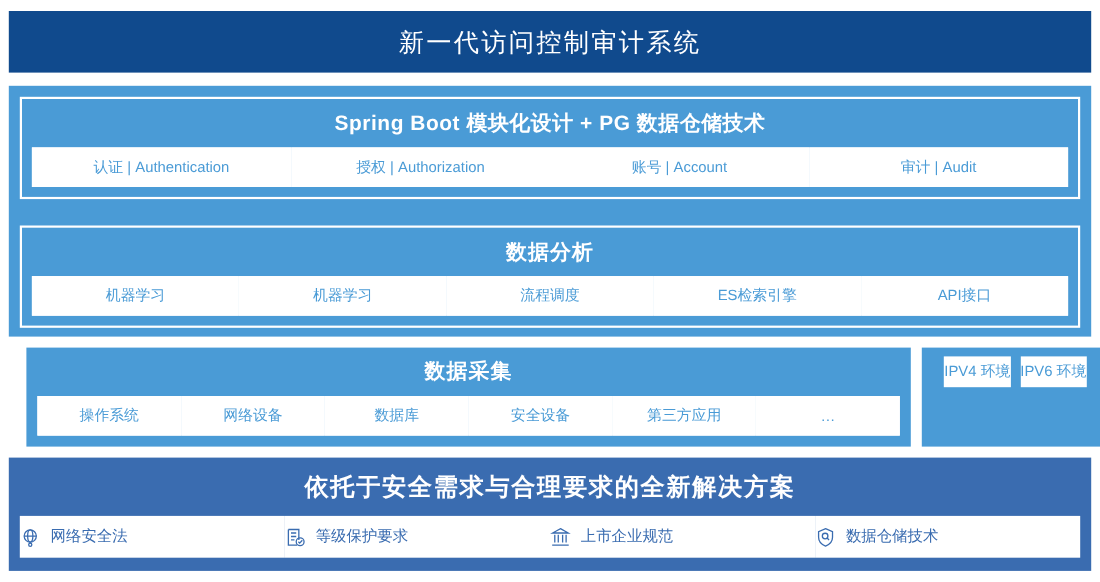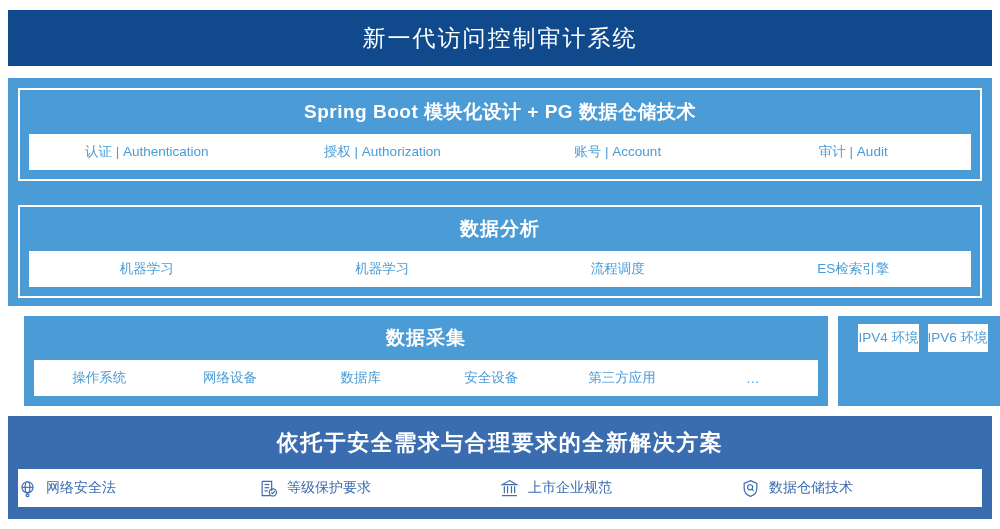--- a/index.html
+++ b/index.html
@@ -158,20 +158,21 @@
       </div>
     </div>
 
     <div class="group">
       <div class="group-title">数据分析</div>
       <div class="card-row">
         <div class="card">机器学习</div>
         <div class="card">机器学习</div>
         <div class="card">流程调度</div>
         <div class="card">ES检索引擎</div>
+        <div class="card">API接口</div>
       </div>
     </div>
 
   </div>
 
   <div class="collect-wrap">
 
     <div class="panel-collect">
       <div class="group-title">数据采集</div>
       <div class="card-row">

